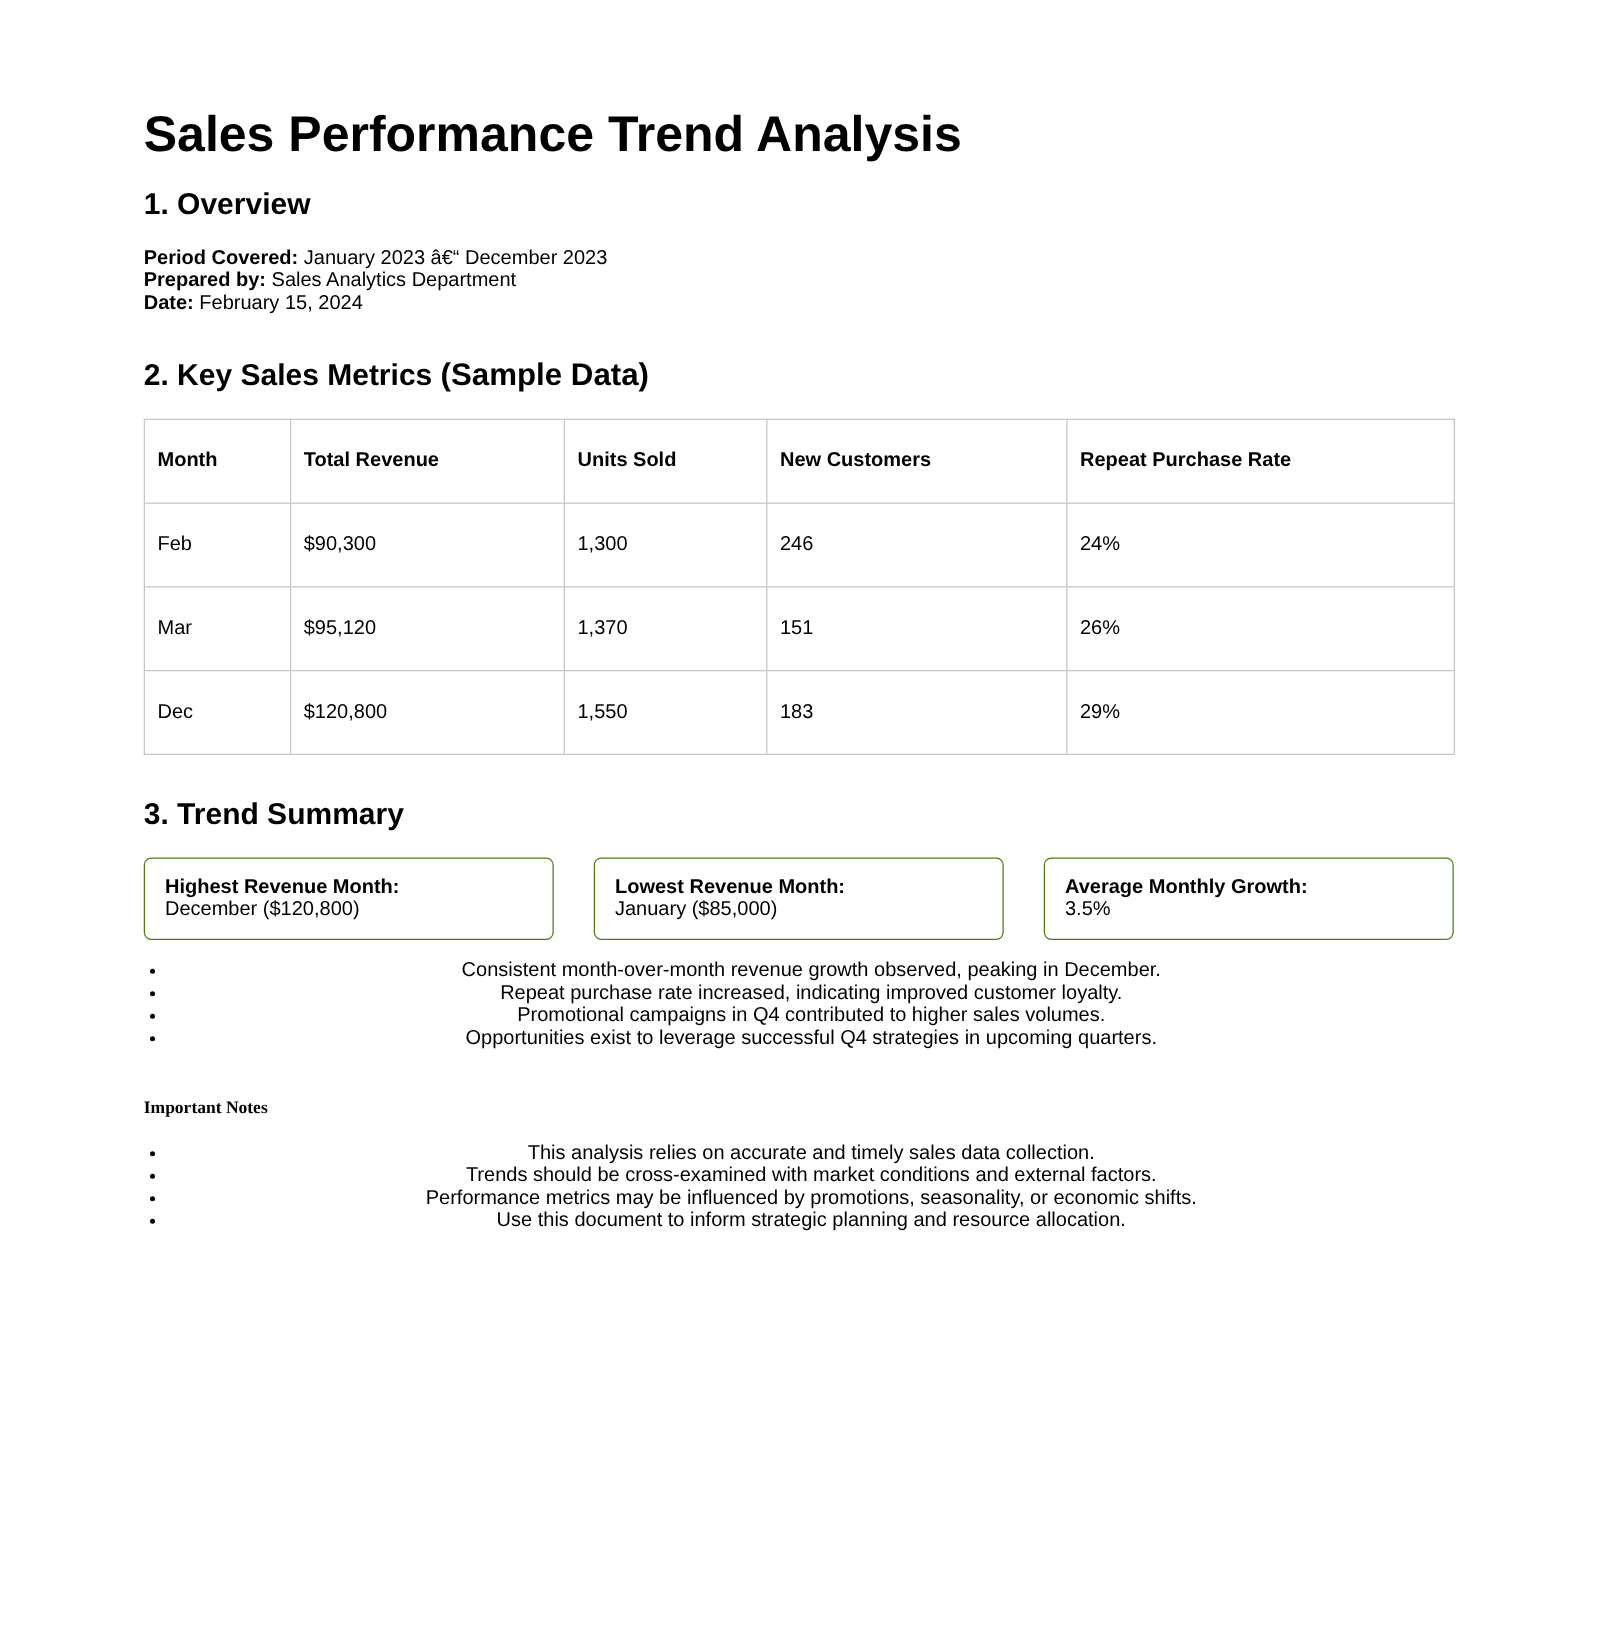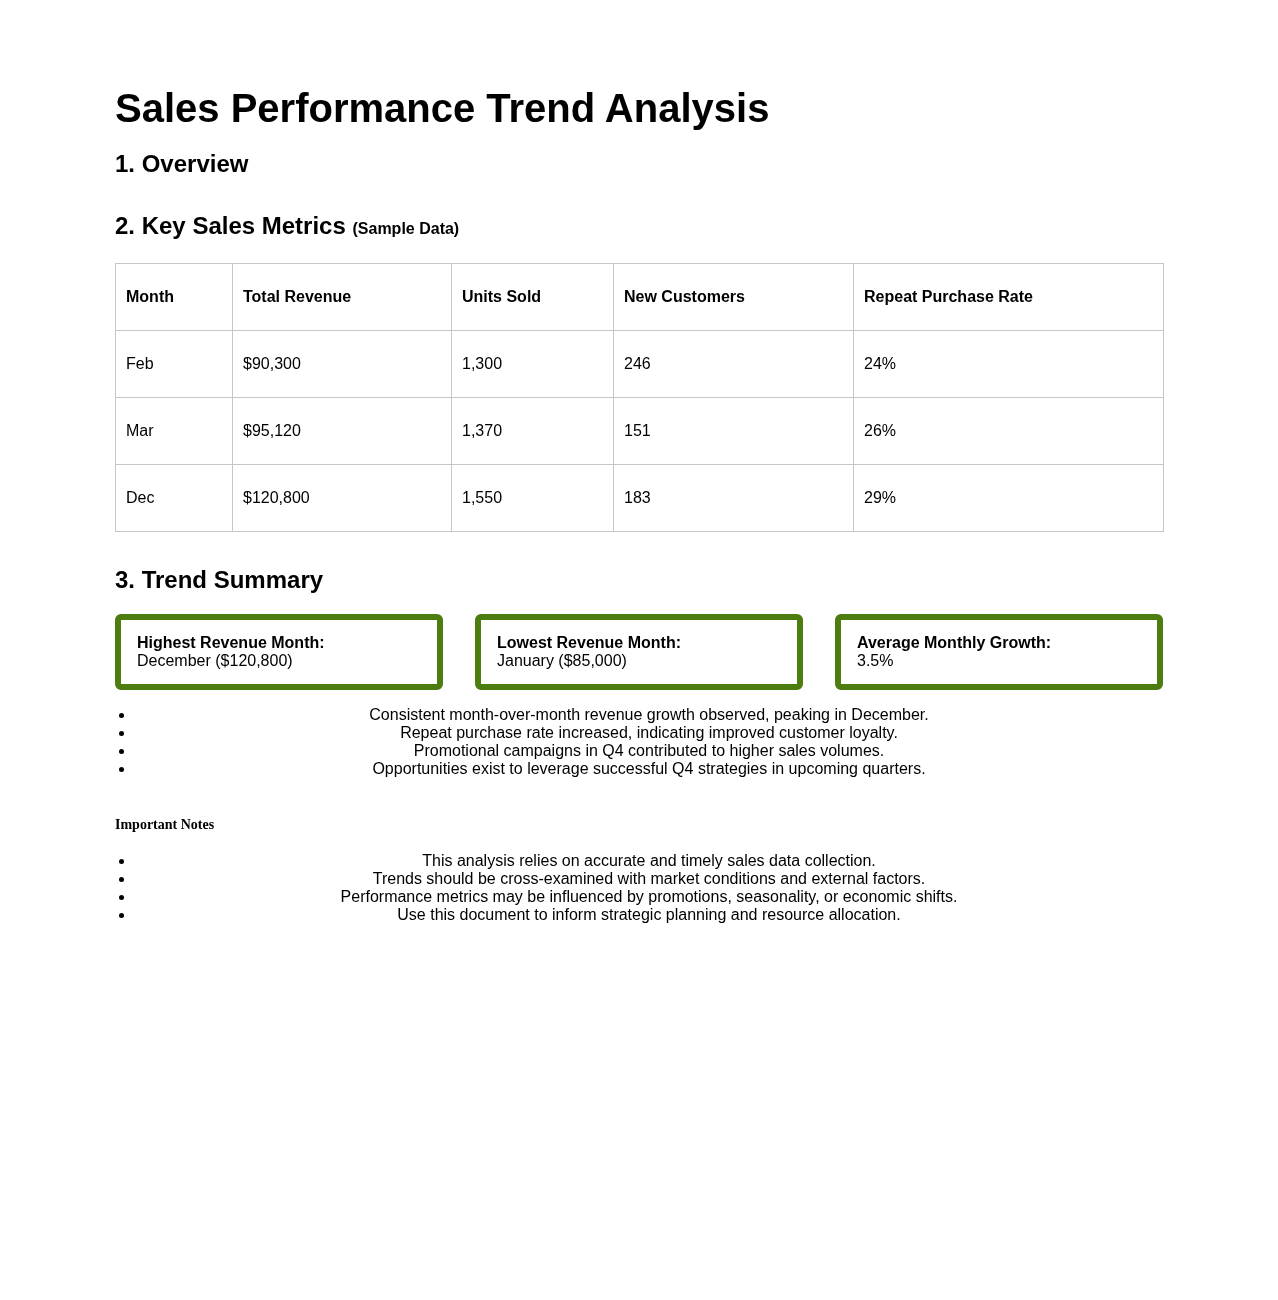--- a/index.html
+++ b/index.html
@@ -26,21 +26,21 @@
   h2 {
     font-size: 24px;
     line-height: 28px;
     font-weight: bold;
     margin: 34px 0 20px 0;
   }
   h2.first {
     margin-top: 23px;
   }
   h2 .heading-note {
-    font-size: 16px;
+    font-size: 25px;
   }
   h3 {
     font-size: 14px;
     line-height: 22px;
     font-weight: bold;
     margin: 36px 0 16px 0;
     font-family: Liberation Serif, serif;
   }
   .meta {
     font-size: 16px;
@@ -64,21 +64,21 @@
     white-space: nowrap;
   }
   table.metrics th { font-weight: bold; }
   .cards {
     display: flex;
     gap: 32px;
     margin: 0;
   }
   .card {
     flex: 1 1 0;
-    border: 6px solid #4d7c0f;
+    border: 1px solid #4d7c0f;
     border-radius: 6px;
     background: #ffffff;
     padding: 14px 16px;
     font-size: 16px;
     line-height: 18px;
     min-height: 36px;
   }
   .card .card-label { font-weight: bold; }
   ul.bullets {
     margin: 16px 0;
@@ -90,20 +90,25 @@
 </style>
 </head>
 <body>
 
 <main class="doc">
 
   <h1>Sales Performance Trend Analysis</h1>
 
   <h2 class="first">1. Overview</h2>
 
+  <div class="meta">
+    <div><span class="label">Period Covered:</span> <span>January 2023 â€“ December 2023</span></div>
+    <div><span class="label">Prepared by:</span> <span>Sales Analytics Department</span></div>
+    <div><span class="label">Date:</span> <span>February 15, 2024</span></div>
+  </div>
 
   <h2><span>2. Key Sales Metrics</span> <span class="heading-note">(Sample Data)</span></h2>
 
   <table class="metrics">
     <colgroup>
       <col style="width:117px">
         <col style="width:219px">
         <col style="width:162px">
         <col style="width:240px">
         <col style="width:310px">

